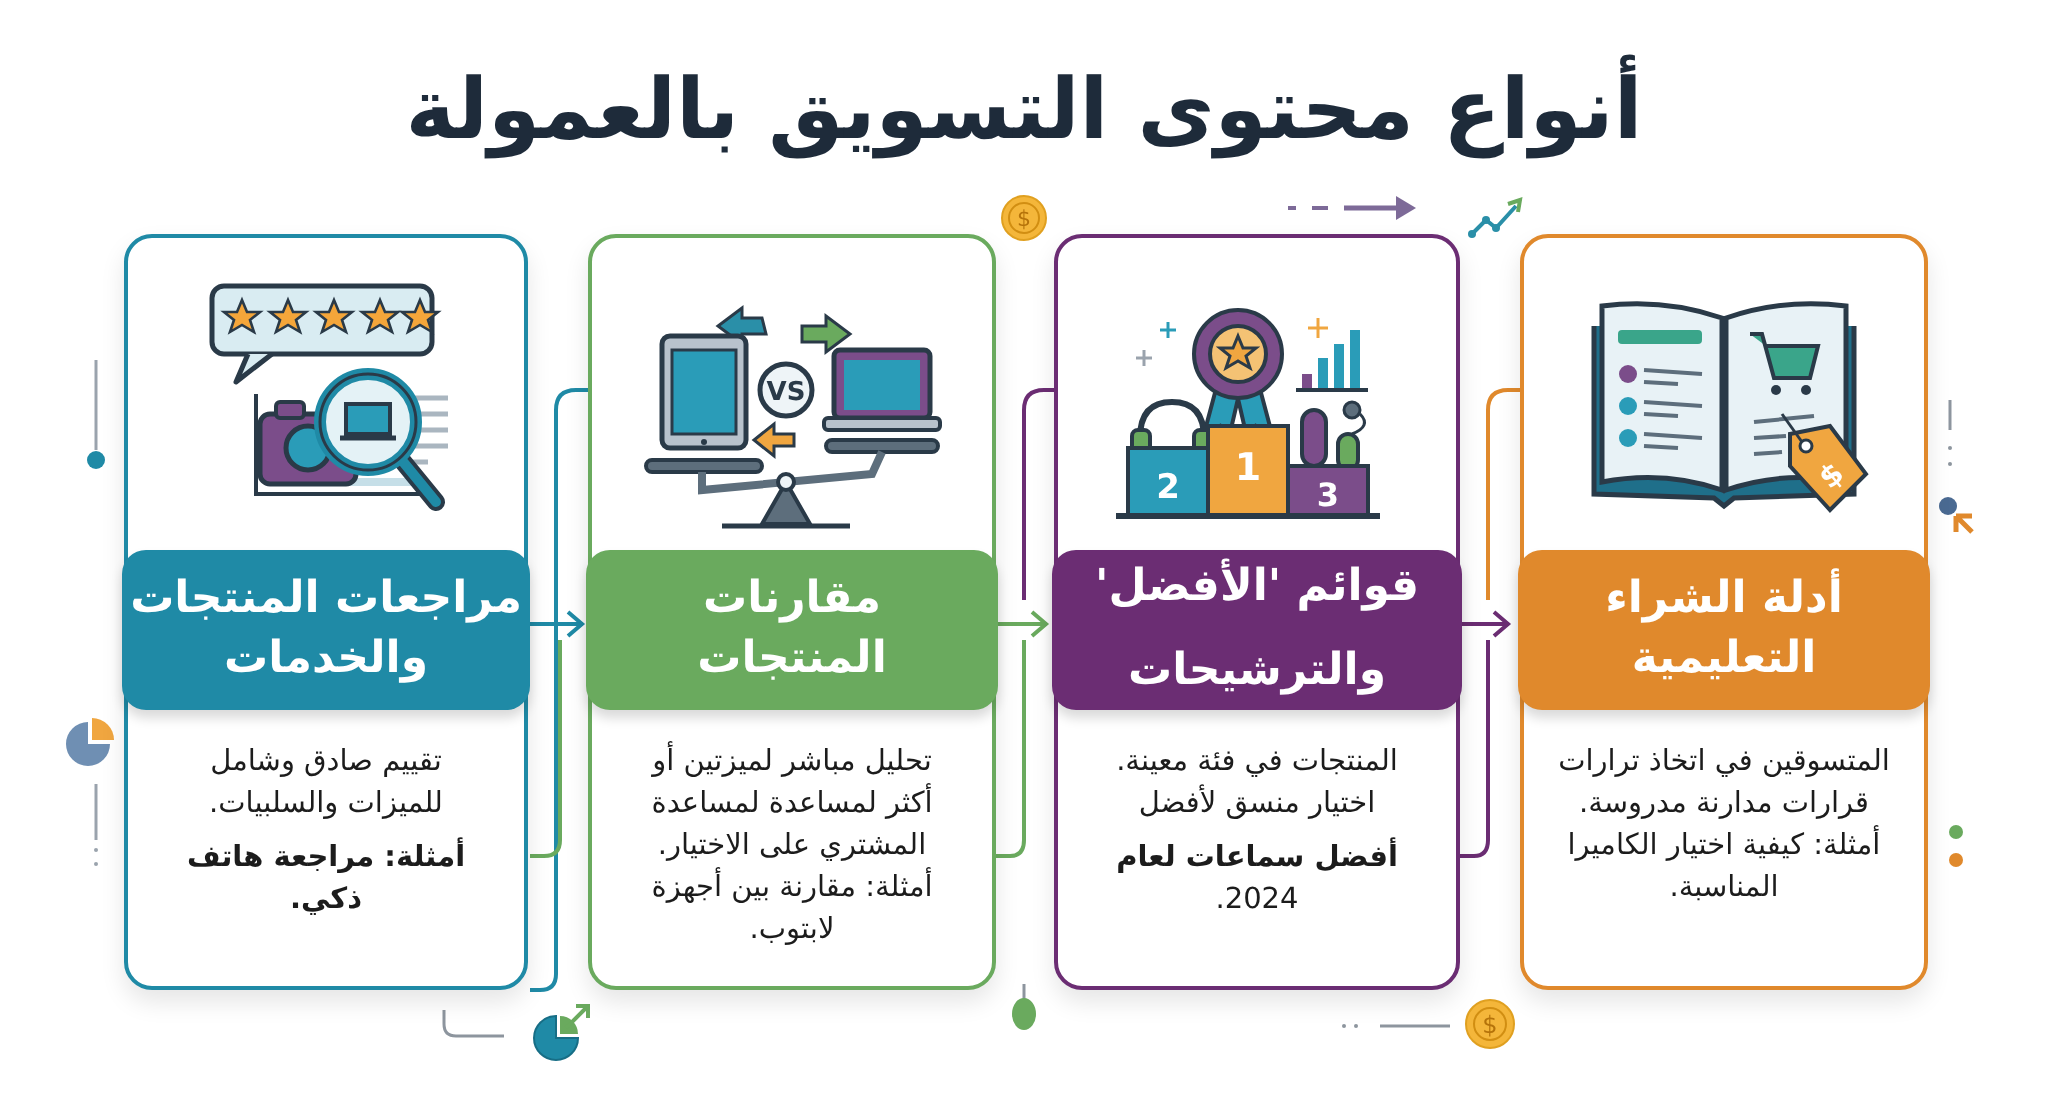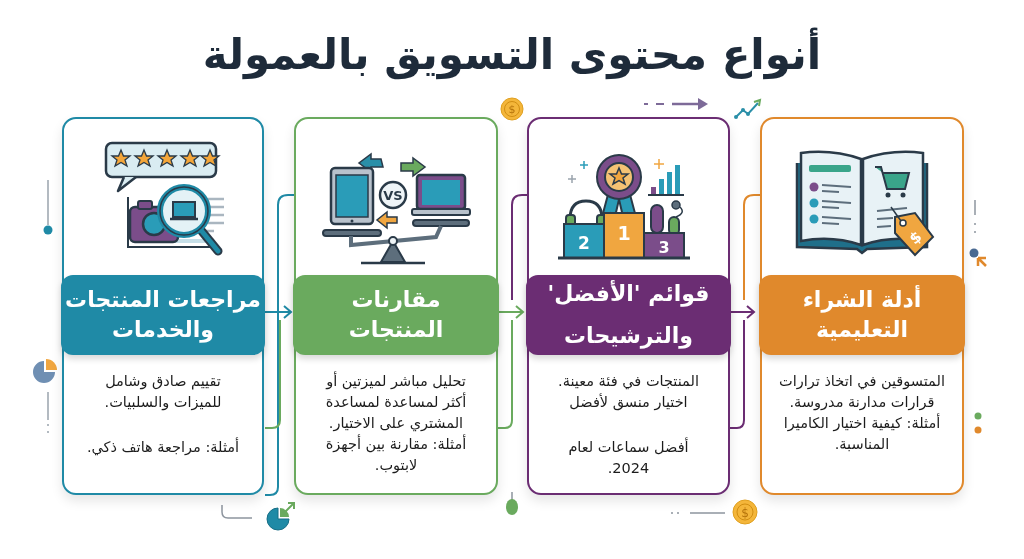--- a/index.html
+++ b/index.html
@@ -23,21 +23,21 @@
     border-radius: 12px; color: #fff; text-align: center; direction: rtl;
     display: flex; flex-direction: column; align-items: center; justify-content: center;
     font-size: 22px; font-weight: bold; line-height: 30px;
     box-shadow: 0 4px 6px rgba(0,0,0,0.15);
   }
   .card .body {
     position: absolute; left: 12px; right: 12px; top: 252px; text-align: center;
     direction: rtl; font-size: 14.5px; line-height: 21px; color: #1c1c1c;
   }
   .card .body p { margin: 0; }
-  .card .body .gap { margin-top: 24px; }
+  .card .body .gap { margin-top: 6px; font-weight: bold; }
 
   .deco { position: absolute; }
 </style>
 </head>
 <body>
 
 <h1 class="title">أنواع محتوى التسويق بالعمولة</h1>
 
 <svg class="deco" style="left:0;top:0" width="1024" height="559" viewBox="0 0 1024 559">
 

